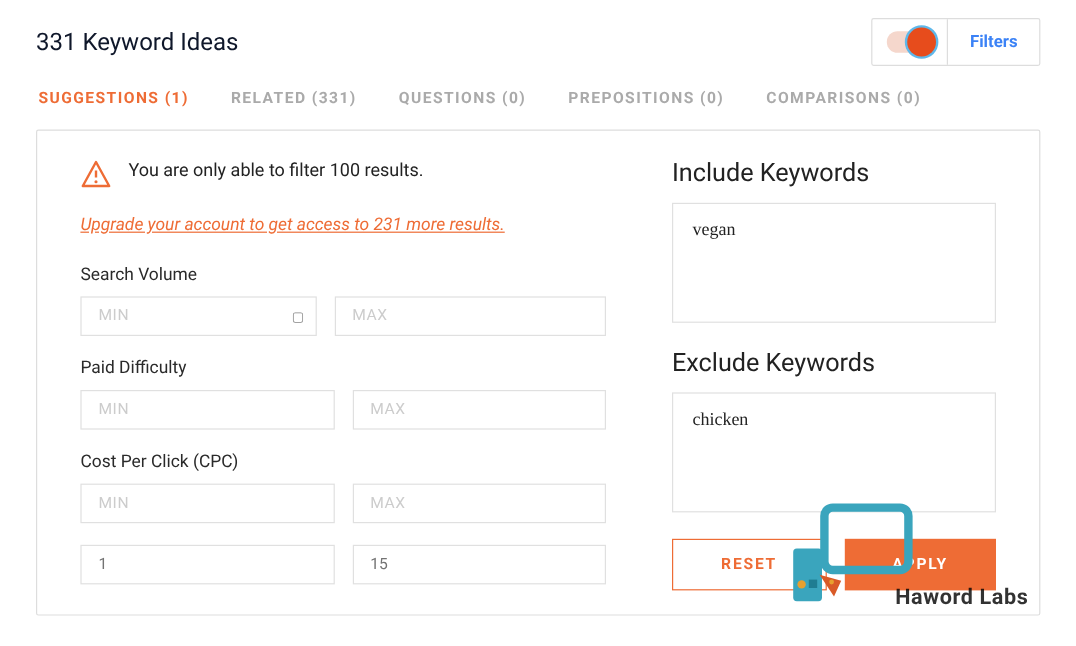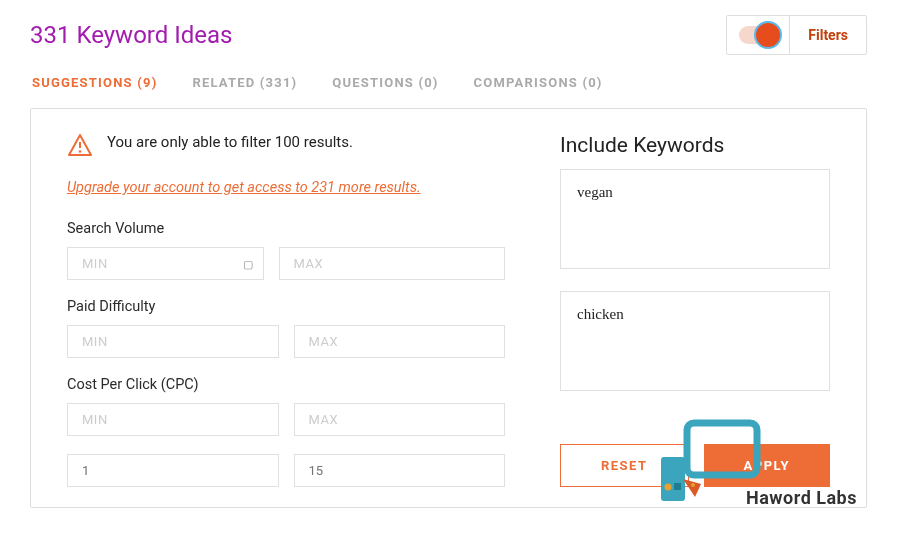--- a/index.html
+++ b/index.html
@@ -15,23 +15,23 @@
       padding: 15px 30px;
       position: relative;
     }
     .header {
       display: flex;
       justify-content: space-between;
       align-items: center;
       margin-bottom: 20px;
     }
     .title {
-      font-size: 24px;
+      font-size: 20px;
       font-weight: 400;
-      color: #a21caf;
+      color: #0f172a;
     }
     .filters-box {
       display: flex;
       align-items: center;
       border: 1px solid #ddd;
       border-radius: 2px;
     }
     .toggle-cell {
       display: flex;
       align-items: center;
@@ -53,21 +53,21 @@
       width: 24px;
       height: 24px;
       background: #e74c1c;
       border-radius: 50%;
       box-shadow: 0 0 0 2px #5fb8ea;
     }
     .filters-label {
       padding: 10px 18px;
       font-size: 14px;
       font-weight: 700;
-      color: #c2410c;
+      color: #3b82f6;
     }
     .tabs {
       display: flex;
       gap: 35px;
       margin-bottom: 18px;
       padding-left: 2px;
     }
     .tab {
       font-size: 13px;
       font-weight: 700;
@@ -228,23 +228,24 @@
     <div class="toggle-cell">
       <div class="toggle-track">
           <div class="toggle-knob"></div>
         </div>
     </div>
     <div class="filters-label">Filters</div>
   </div>
 </div>
 
 <div class="tabs">
-  <div class="tab active">SUGGESTIONS (9)</div>
+  <div class="tab active">SUGGESTIONS (1)</div>
   <div class="tab">RELATED (331)</div>
   <div class="tab">QUESTIONS (0)</div>
+  <div class="tab">PREPOSITIONS (0)</div>
   <div class="tab">COMPARISONS (0)</div>
 </div>
 
 <div class="panel">
   <div class="left-col">
     <div class="warning-row">
       <span class="warning-icon">
         <svg viewBox="0 0 26 24">
             <path d="M13 2 L24 22 L2 22 Z" fill="none" stroke="#ee6c35" stroke-width="2" stroke-linejoin="round"></path>
             <line x1="13" y1="9" x2="13" y2="15" stroke="#ee6c35" stroke-width="2"></line>
@@ -287,20 +288,21 @@
         <input class="range-input" placeholder="MIN" value="1" style="">
         <input class="range-input" placeholder="MAX" value="15" style="">
       </div>
     </div>
   </div>
 
   <div class="right-col">
     <div class="section-label">Include Keywords</div>
     <textarea class="keywords-box" style="">vegan</textarea>
 
+    <div class="section-label">Exclude Keywords</div>
     <textarea class="keywords-box" style="">chicken</textarea>
 
     <div class="buttons-row">
       <button class="btn btn-reset">RESET</button>
       <button class="btn btn-apply">APPLY</button>
     </div>
   </div>
 </div>
 
 <div class="overlay-graphic">

